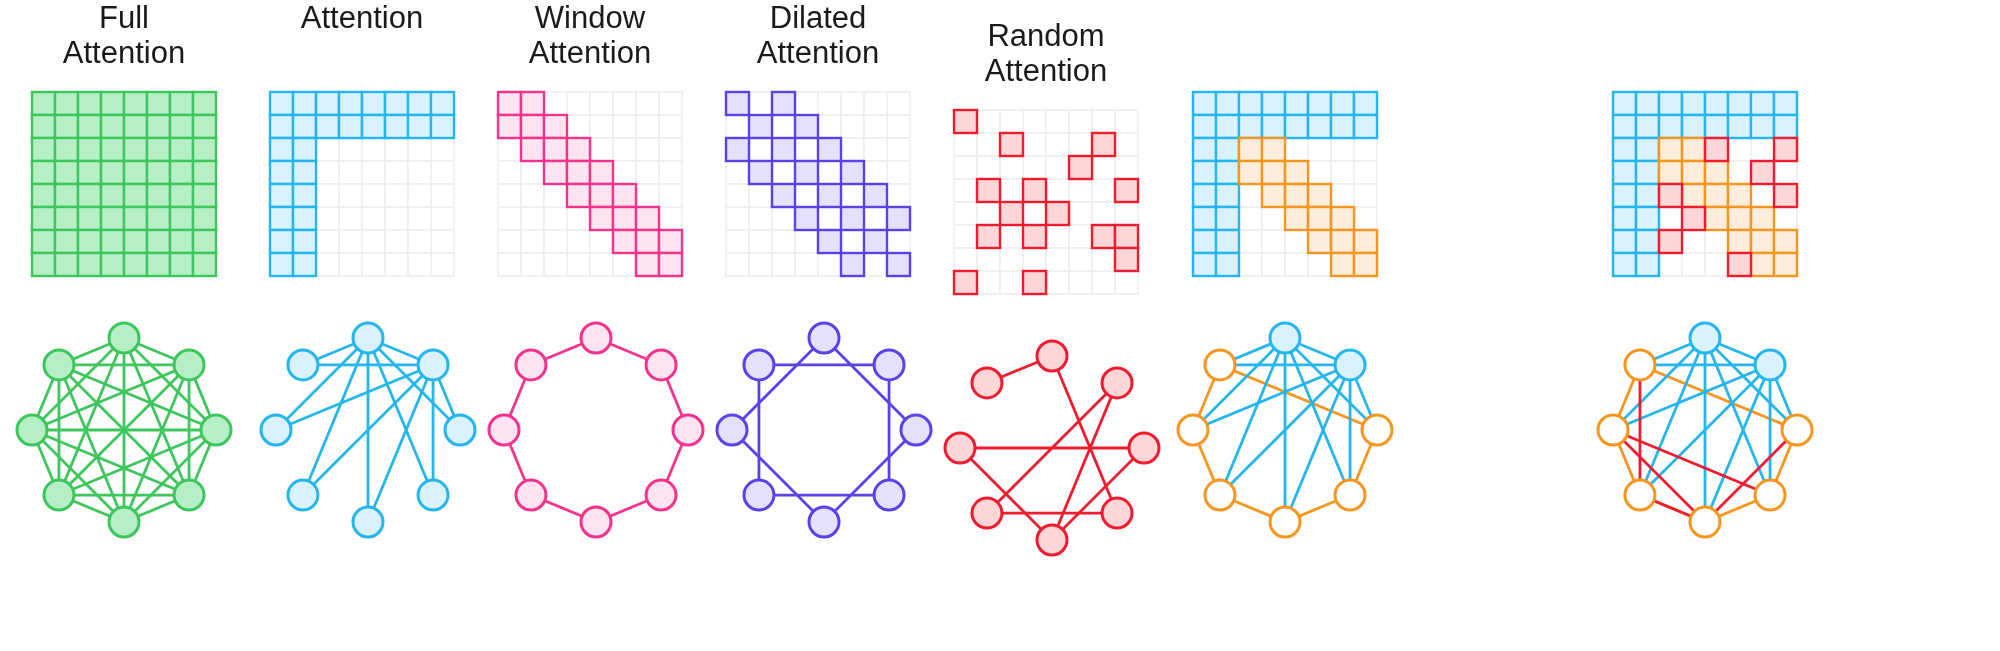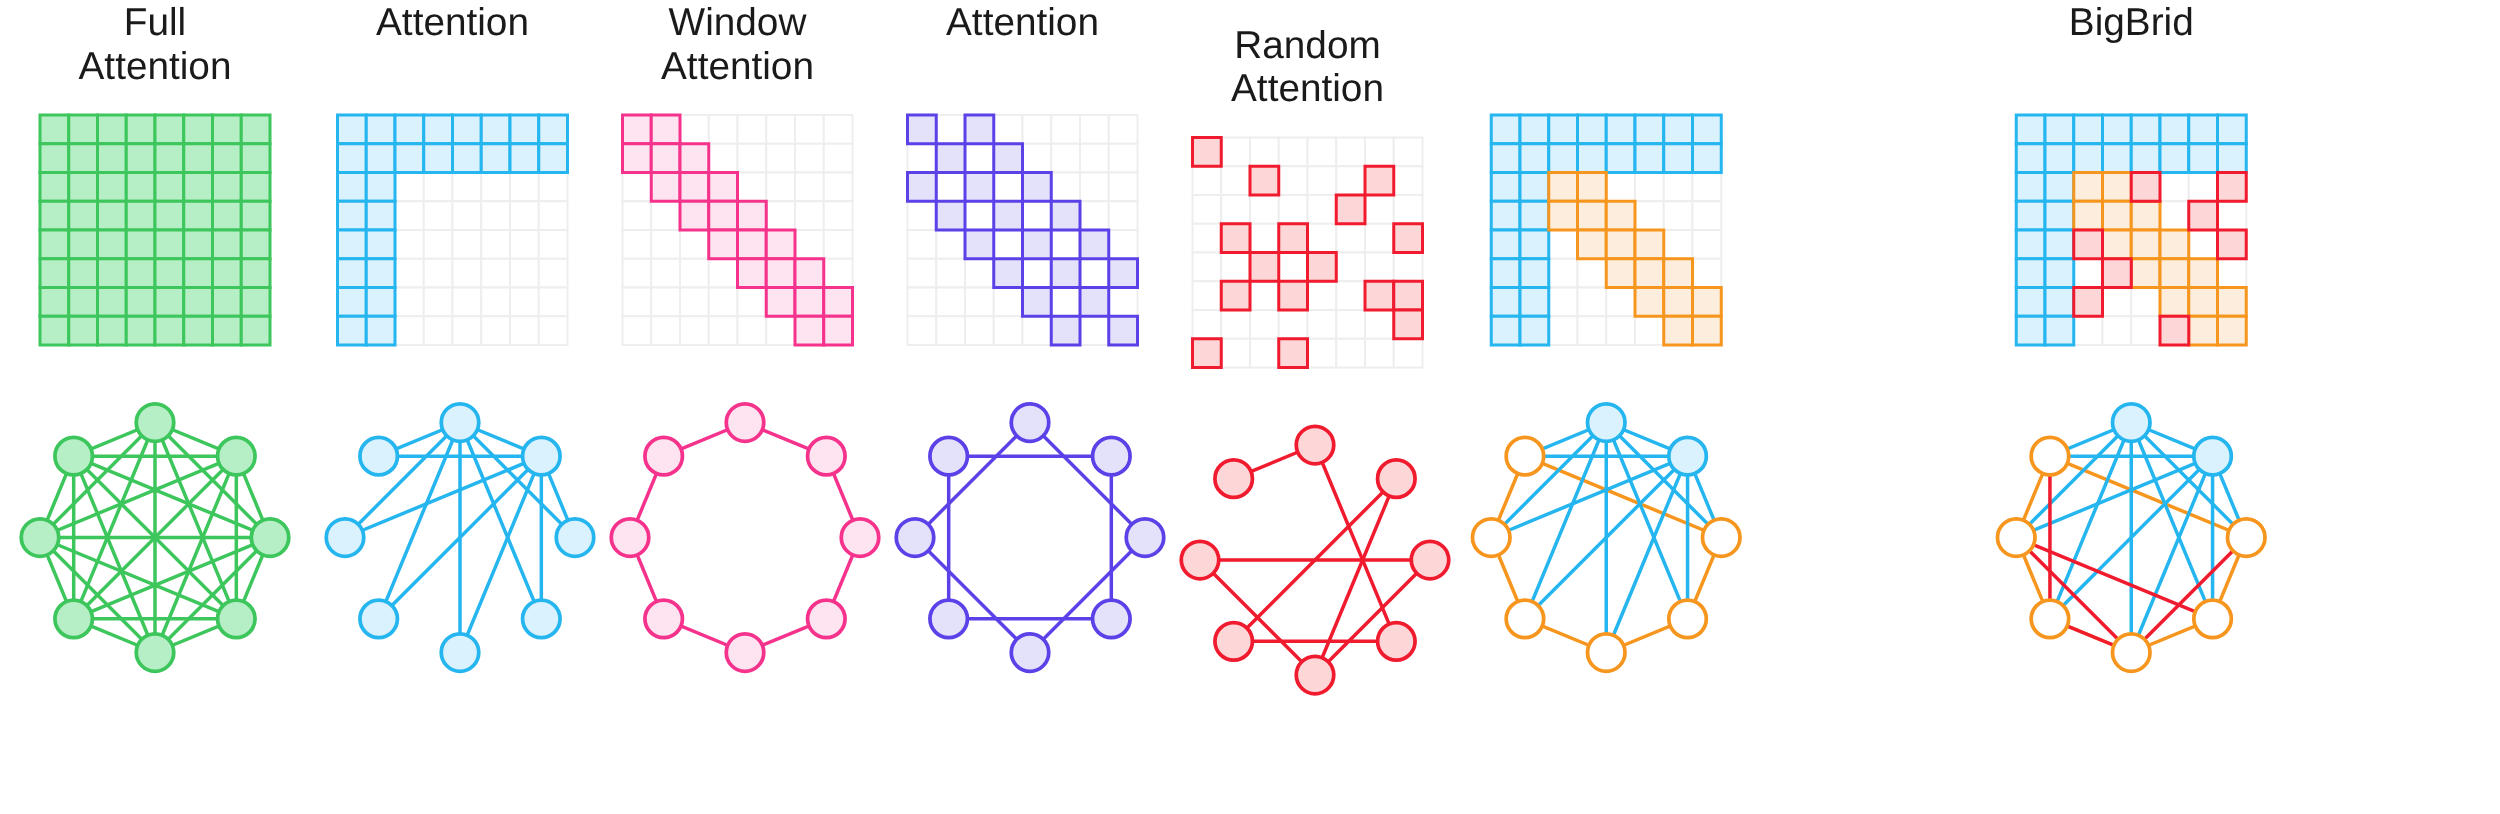--- a/index.html
+++ b/index.html
@@ -461,20 +461,21 @@
             <circle cx="120" cy="217" r="15" fill="#fde4f0" stroke="#f5338c" stroke-width="3"></circle>
             <circle cx="54.94617613083763" cy="190.0538238691624" r="15" fill="#fde4f0" stroke="#f5338c" stroke-width="3"></circle>
             <circle cx="28" cy="125.00000000000001" r="15" fill="#fde4f0" stroke="#f5338c" stroke-width="3"></circle>
             <circle cx="54.946176130837614" cy="59.94617613083763" r="15" fill="#fde4f0" stroke="#f5338c" stroke-width="3"></circle>
           </g>
         </svg>
       </div>
     </div>
     <div class="panel" style="left: 704px; width: 228px;">
       <div class="panel-title">
+        <div>Dilated</div>
         <div>Attention</div>
       </div>
       <div class="matrix-wrap">
         <svg width="192" height="192" viewBox="0 0 192 192">
           <g>
             <rect x="4" y="4" width="23" height="23" fill="#ffffff" stroke="#eeeeee" stroke-width="1.6"></rect>
             <rect x="27" y="4" width="23" height="23" fill="#ffffff" stroke="#eeeeee" stroke-width="1.6"></rect>
             <rect x="50" y="4" width="23" height="23" fill="#ffffff" stroke="#eeeeee" stroke-width="1.6"></rect>
             <rect x="73" y="4" width="23" height="23" fill="#ffffff" stroke="#eeeeee" stroke-width="1.6"></rect>
             <rect x="96" y="4" width="23" height="23" fill="#ffffff" stroke="#eeeeee" stroke-width="1.6"></rect>
@@ -854,23 +855,20 @@
             <circle cx="54.94617613083763" cy="190.0538238691624" r="15" fill="#ffffff" stroke="#f7961e" stroke-width="3"></circle>
             <circle cx="28" cy="125.00000000000001" r="15" fill="#ffffff" stroke="#f7961e" stroke-width="3"></circle>
             <circle cx="54.946176130837614" cy="59.94617613083763" r="15" fill="#ffffff" stroke="#f7961e" stroke-width="3"></circle>
             <circle cx="120" cy="33" r="15" fill="#d9f2fd" stroke="#25b5ef" stroke-width="3"></circle>
             <circle cx="185.0538238691624" cy="59.94617613083763" r="15" fill="#d9f2fd" stroke="#25b5ef" stroke-width="3"></circle>
           </g>
         </svg>
       </div>
     </div>
     <div class="panel" style="left: 1410px; width: 590px;">
-      <div class="panel-title">
-        <div>BigBrid</div>
-      </div>
       <div class="matrix-wrap">
         <svg width="192" height="192" viewBox="0 0 192 192">
           <g>
             <rect x="4" y="4" width="23" height="23" fill="#ffffff" stroke="#eeeeee" stroke-width="1.6"></rect>
             <rect x="27" y="4" width="23" height="23" fill="#ffffff" stroke="#eeeeee" stroke-width="1.6"></rect>
             <rect x="50" y="4" width="23" height="23" fill="#ffffff" stroke="#eeeeee" stroke-width="1.6"></rect>
             <rect x="73" y="4" width="23" height="23" fill="#ffffff" stroke="#eeeeee" stroke-width="1.6"></rect>
             <rect x="96" y="4" width="23" height="23" fill="#ffffff" stroke="#eeeeee" stroke-width="1.6"></rect>
             <rect x="119" y="4" width="23" height="23" fill="#ffffff" stroke="#eeeeee" stroke-width="1.6"></rect>
             <rect x="142" y="4" width="23" height="23" fill="#ffffff" stroke="#eeeeee" stroke-width="1.6"></rect>

